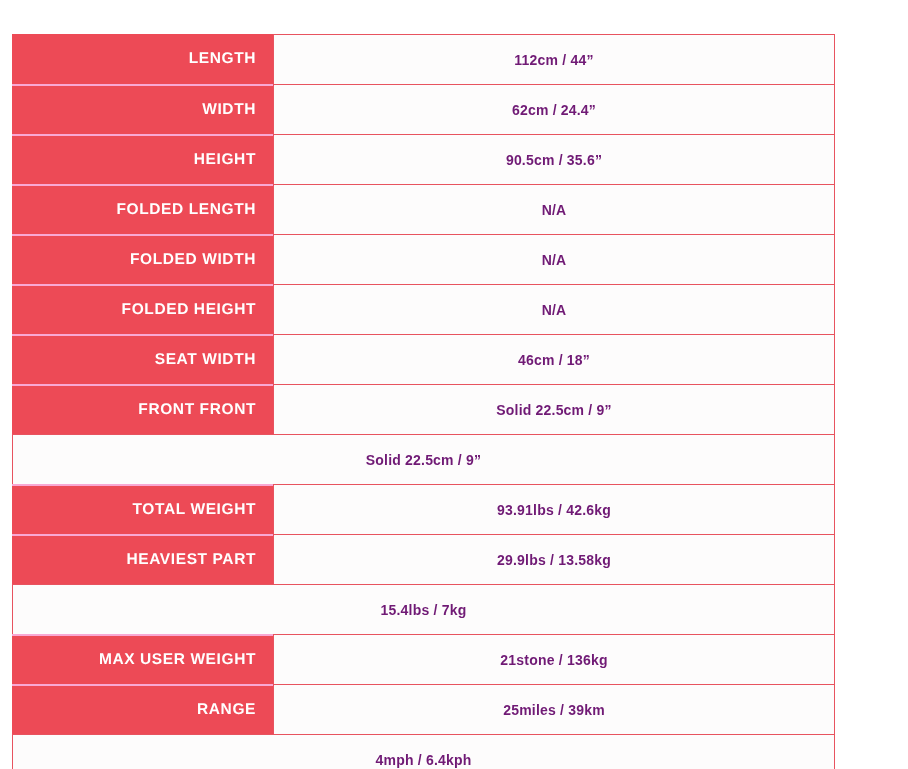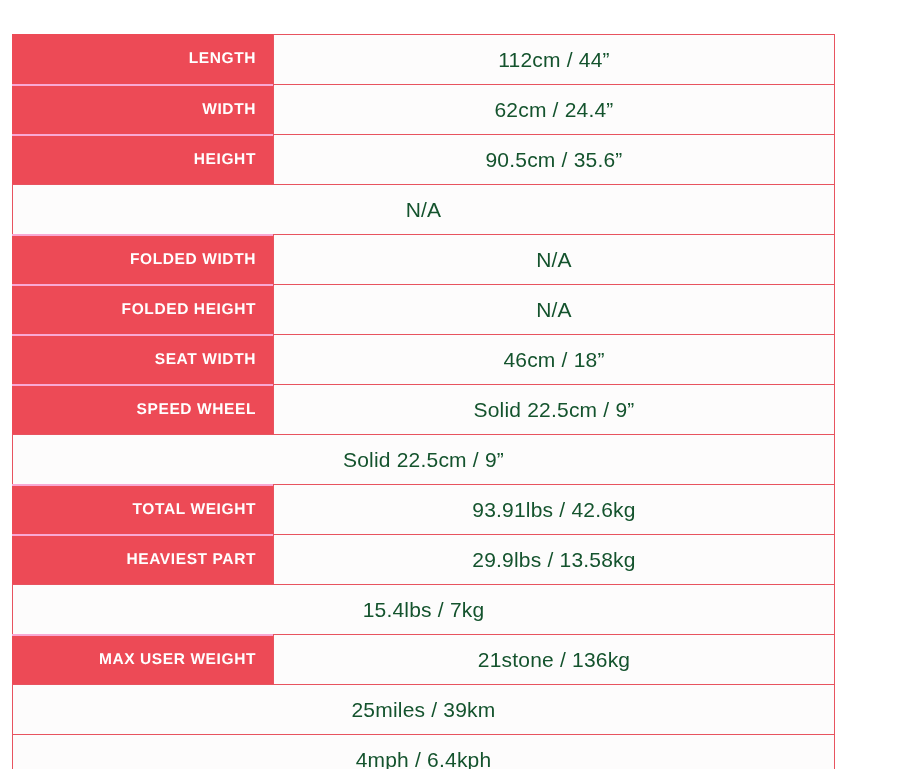--- a/index.html
+++ b/index.html
@@ -55,26 +55,26 @@
   
   .spec-row:first-child .spec-label {
     border-top: 0;
   }
 
   
   .spec-value {
     flex: 1 1 auto;
     box-sizing: border-box;
     background: #fdfcfc;
-    color: #14532d;
+    color: #701a75;
     display: flex;
     align-items: center;
     justify-content: center;
-    font-size: 21px;
-    font-weight: normal;
+    font-size: 14px;
+    font-weight: bold;
     letter-spacing: 0.2px;
     border: 1.6px solid #e8535f;
     border-bottom-width: 0;
     line-height: 1;
     white-space: nowrap;
   }
   .spec-row:last-child .spec-value {
     border-bottom-width: 1.6px;
   }
 
@@ -97,36 +97,37 @@
     </div>
     <div class="spec-row">
       <div class="spec-label">WIDTH</div>
       <div class="spec-value">62cm / 24.4”</div>
     </div>
     <div class="spec-row">
       <div class="spec-label">HEIGHT</div>
       <div class="spec-value">90.5cm / 35.6”</div>
     </div>
     <div class="spec-row">
+      <div class="spec-label">FOLDED LENGTH</div>
       <div class="spec-value">N/A</div>
     </div>
     <div class="spec-row">
       <div class="spec-label">FOLDED WIDTH</div>
       <div class="spec-value">N/A</div>
     </div>
     <div class="spec-row">
       <div class="spec-label">FOLDED HEIGHT</div>
       <div class="spec-value">N/A</div>
     </div>
     <div class="spec-row">
       <div class="spec-label">SEAT WIDTH</div>
       <div class="spec-value">46cm / 18”</div>
     </div>
     <div class="spec-row">
-      <div class="spec-label">SPEED WHEEL</div>
+      <div class="spec-label">FRONT FRONT</div>
       <div class="spec-value">Solid 22.5cm / 9”</div>
     </div>
     <div class="spec-row">
       <div class="spec-value">Solid 22.5cm / 9”</div>
     </div>
     <div class="spec-row">
       <div class="spec-label">TOTAL WEIGHT</div>
       <div class="spec-value">93.91lbs / 42.6kg</div>
     </div>
     <div class="spec-row">
@@ -134,20 +135,21 @@
       <div class="spec-value">29.9lbs / 13.58kg</div>
     </div>
     <div class="spec-row">
       <div class="spec-value">15.4lbs / 7kg</div>
     </div>
     <div class="spec-row">
       <div class="spec-label">MAX USER WEIGHT</div>
       <div class="spec-value">21stone / 136kg</div>
     </div>
     <div class="spec-row">
+      <div class="spec-label">RANGE</div>
       <div class="spec-value">25miles / 39km</div>
     </div>
     <div class="spec-row">
       <div class="spec-value">4mph / 6.4kph</div>
     </div>
     <div class="spec-row partial">
       <div class="spec-label"></div>
       <div class="spec-value"></div>
     </div>
   </div>

